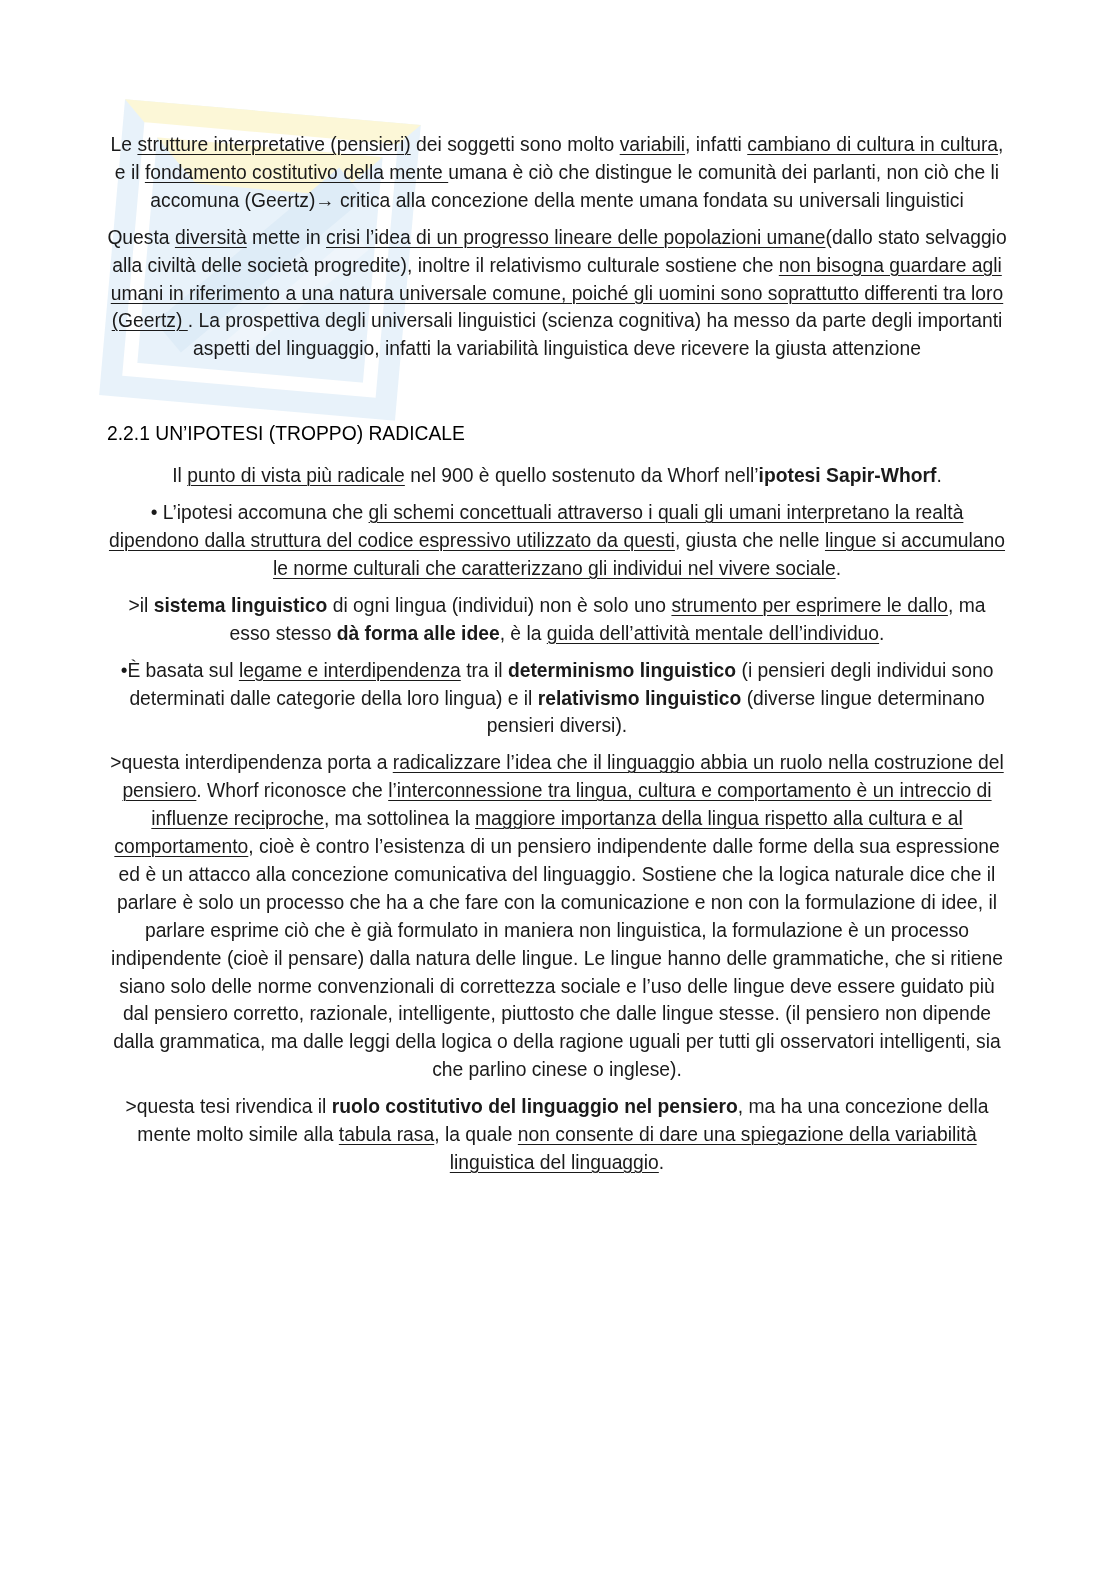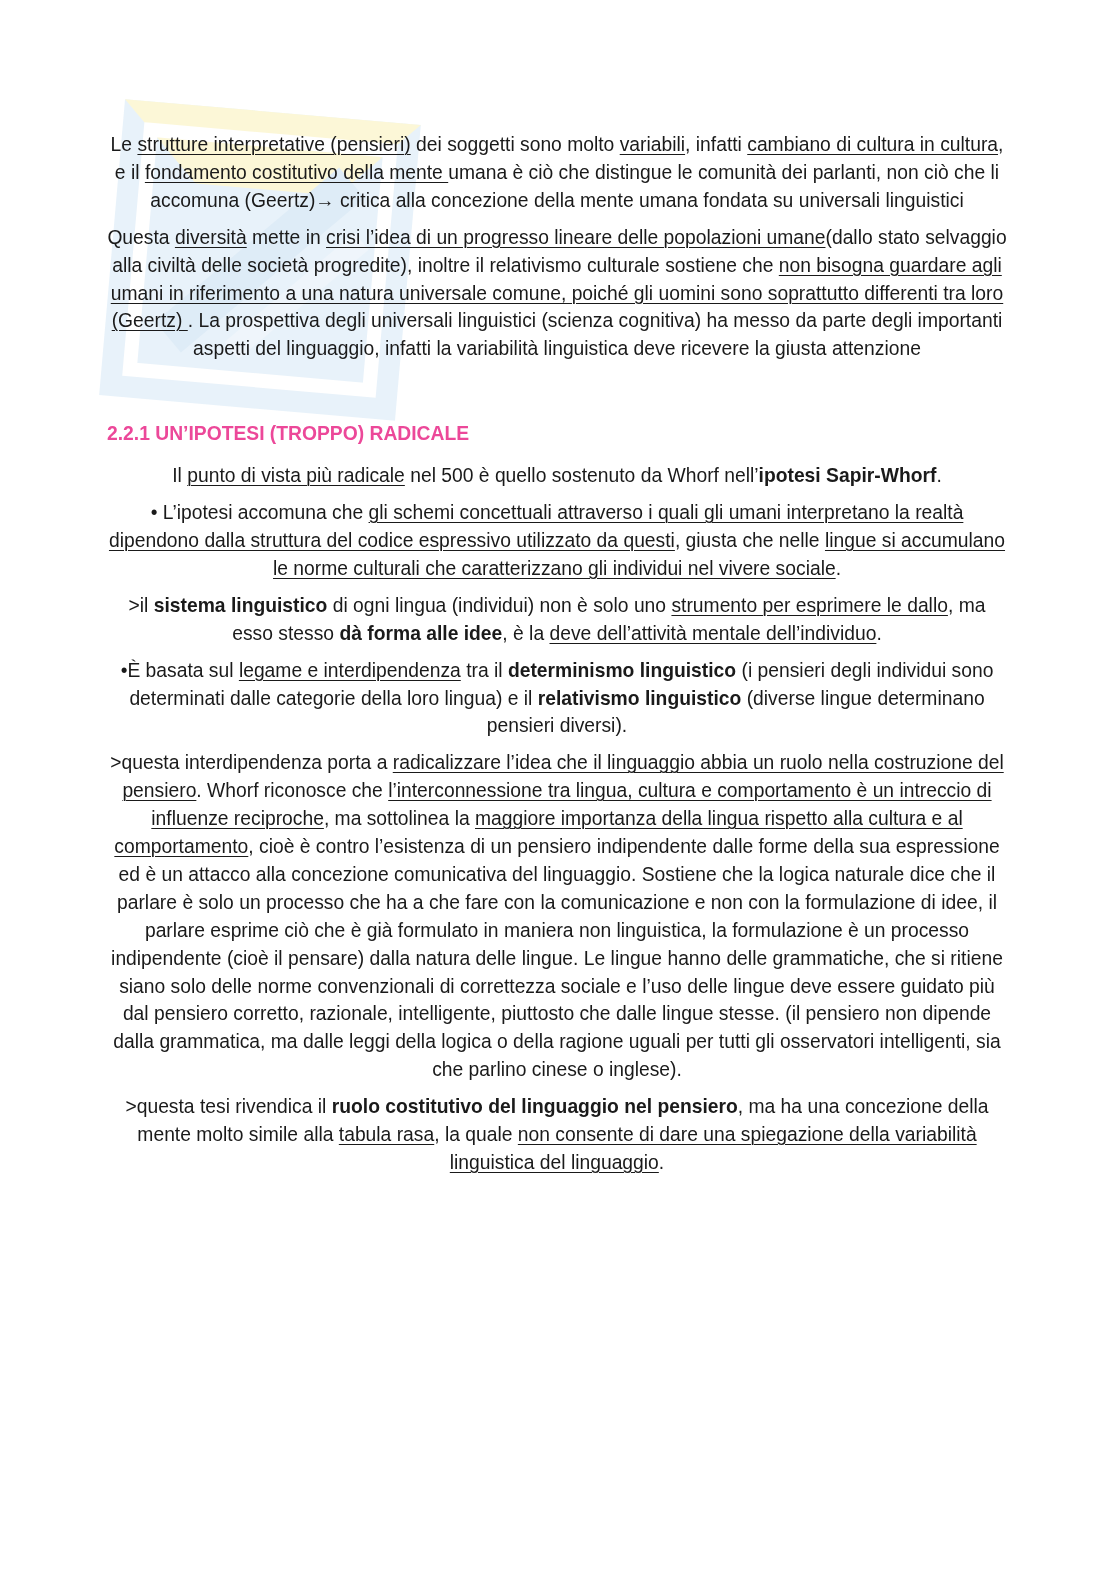--- a/index.html
+++ b/index.html
@@ -14,22 +14,22 @@
   }
   .content {
     position: absolute; left: 107px; top: 131px; width: 900px; z-index: 1;
     font-family: "Liberation Sans", sans-serif;
     font-size: 19.3px; line-height: 27.9px; color: #1a1a1a;
   }
   .content p { margin: 0 0 9px 0; text-align: center; }
   .content u { text-decoration: underline; text-underline-offset: 3px; text-decoration-thickness: 1px; }
   .content b { font-weight: bold; }
   h2.sec {
-    font-family: "Liberation Sans", sans-serif; font-weight: bold;
-    font-size: 19.3px; line-height: 27.9px; color: #ec4899; margin: 0 0 14px 0;
+    font-family: "Liberation Sans", sans-serif; font-weight: normal;
+    font-size: 19.3px; line-height: 27.9px; color: #000000; margin: 0 0 14px 0;
   }
   .gap1 { height: 48px; }
   .gap2 { height: 54px; }
 </style>
 </head>
 <body>
 
 <div class="page">
 
   <svg class="watermark" viewBox="0 0 460 460" xmlns="http://www.w3.org/2000/svg">
@@ -42,23 +42,23 @@
     </g>
   </svg>
 
   <div class="content">
     <p><span>Le </span><u>strutture interpretative (pensieri)</u><span> dei soggetti sono molto </span><u>variabili</u><span>, infatti </span><u>cambiano di cultura in cultura</u><span>, e il </span><u>fondamento costitutivo della mente </u><span>umana è ciò che distingue le comunità dei parlanti, non ciò che li accomuna (Geertz)→ critica alla concezione della mente umana fondata su universali linguistici</span></p>
     <p><span>Questa </span><u>diversità</u><span> mette in </span><u>crisi l’idea di un progresso lineare delle popolazioni umane</u><span>(dallo stato selvaggio alla civiltà delle società progredite), inoltre il relativismo culturale sostiene che </span><u>non bisogna guardare agli umani in riferimento a una natura universale comune, poiché gli uomini sono soprattutto differenti tra loro (Geertz) </u><span>. La prospettiva degli universali linguistici (scienza cognitiva) ha messo da parte degli importanti aspetti del linguaggio, infatti la variabilità linguistica deve ricevere la giusta attenzione</span></p>
 
     <div class="gap1"></div>
 
     <h2 class="sec">2.2.1 UN’IPOTESI (TROPPO) RADICALE</h2>
-    <p><span>Il </span><u>punto di vista più radicale</u><span> nel 500 è quello sostenuto da Whorf nell’</span><b>ipotesi Sapir-Whorf</b><span>.</span></p>
+    <p><span>Il </span><u>punto di vista più radicale</u><span> nel 900 è quello sostenuto da Whorf nell’</span><b>ipotesi Sapir-Whorf</b><span>.</span></p>
     <p><span>• L’ipotesi accomuna che </span><u>gli schemi concettuali attraverso i quali gli umani interpretano la realtà dipendono dalla struttura del codice espressivo utilizzato da questi</u><span>, giusta che nelle </span><u>lingue si accumulano le norme culturali che caratterizzano gli individui nel vivere sociale</u><span>.</span></p>
-    <p><span>&gt;il </span><b>sistema linguistico</b><span> di ogni lingua (individui) non è solo uno </span><u>strumento per esprimere le dallo</u><span>, ma esso stesso </span><b>dà forma alle idee</b><span>, è la </span><u>deve dell’attività mentale dell’individuo</u><span>.</span></p>
+    <p><span>&gt;il </span><b>sistema linguistico</b><span> di ogni lingua (individui) non è solo uno </span><u>strumento per esprimere le dallo</u><span>, ma esso stesso </span><b>dà forma alle idee</b><span>, è la </span><u>guida dell’attività mentale dell’individuo</u><span>.</span></p>
     <p><span>•È basata sul </span><u>legame e interdipendenza</u><span> tra il </span><b>determinismo linguistico</b><span> (i pensieri degli individui sono determinati dalle categorie della loro lingua) e il </span><b>relativismo linguistico</b><span> (diverse lingue determinano pensieri diversi).</span></p>
     <p><span>&gt;questa interdipendenza porta a </span><u>radicalizzare l’idea che il linguaggio abbia un ruolo nella costruzione del pensiero</u><span>. Whorf riconosce che </span><u>l’interconnessione tra lingua, cultura e comportamento è un intreccio di influenze reciproche</u><span>, ma sottolinea la </span><u>maggiore importanza della lingua rispetto alla cultura e al comportamento</u><span>, cioè è contro l’esistenza di un pensiero indipendente dalle forme della sua espressione ed è un attacco alla concezione comunicativa del linguaggio. Sostiene che la logica naturale dice che il parlare è solo un processo che ha a che fare con la comunicazione e non con la formulazione di idee, il parlare esprime ciò che è già formulato in maniera non linguistica, la formulazione è un processo indipendente (cioè il pensare) dalla natura delle lingue. Le lingue hanno delle grammatiche, che si ritiene siano solo delle norme convenzionali di correttezza sociale e l’uso delle lingue deve essere guidato più dal pensiero corretto, razionale, intelligente, piuttosto che dalle lingue stesse. (il pensiero non dipende dalla grammatica, ma dalle leggi della logica o della ragione uguali per tutti gli osservatori intelligenti, sia che parlino cinese o inglese).</span></p>
     <p><span>&gt;questa tesi rivendica il </span><b>ruolo costitutivo del linguaggio nel pensiero</b><span>, ma ha una concezione della mente molto simile alla </span><u>tabula rasa</u><span>, la quale </span><u>non consente di dare una spiegazione della variabilità linguistica del linguaggio</u><span>.</span></p>
 
     <div class="gap2"></div>
 
   </div>
 </div>
 
 </body></html>

